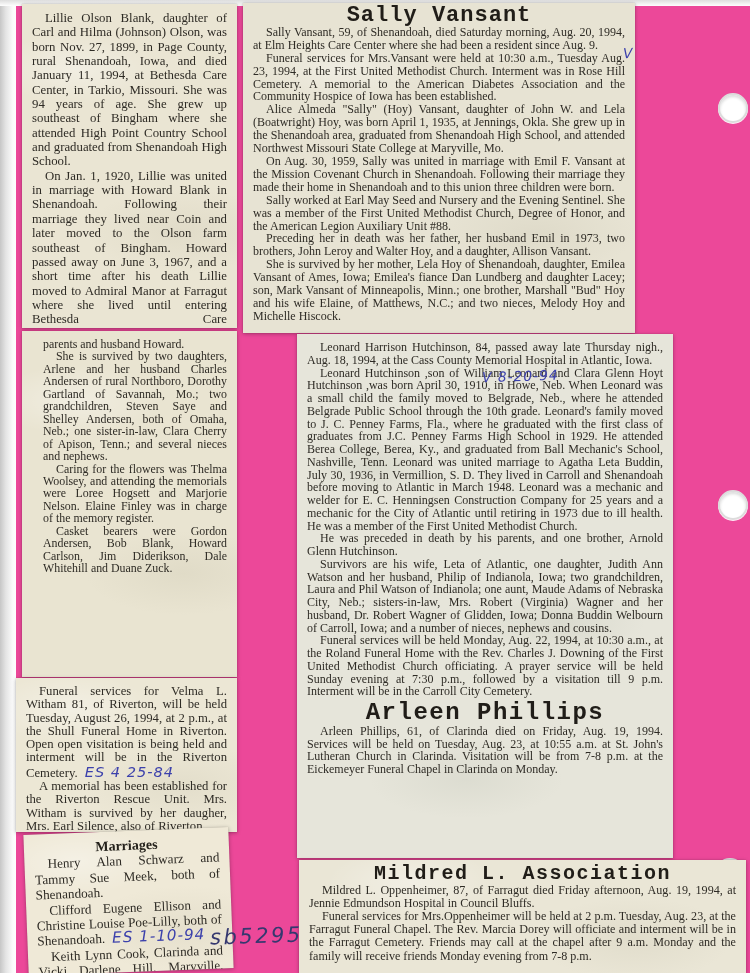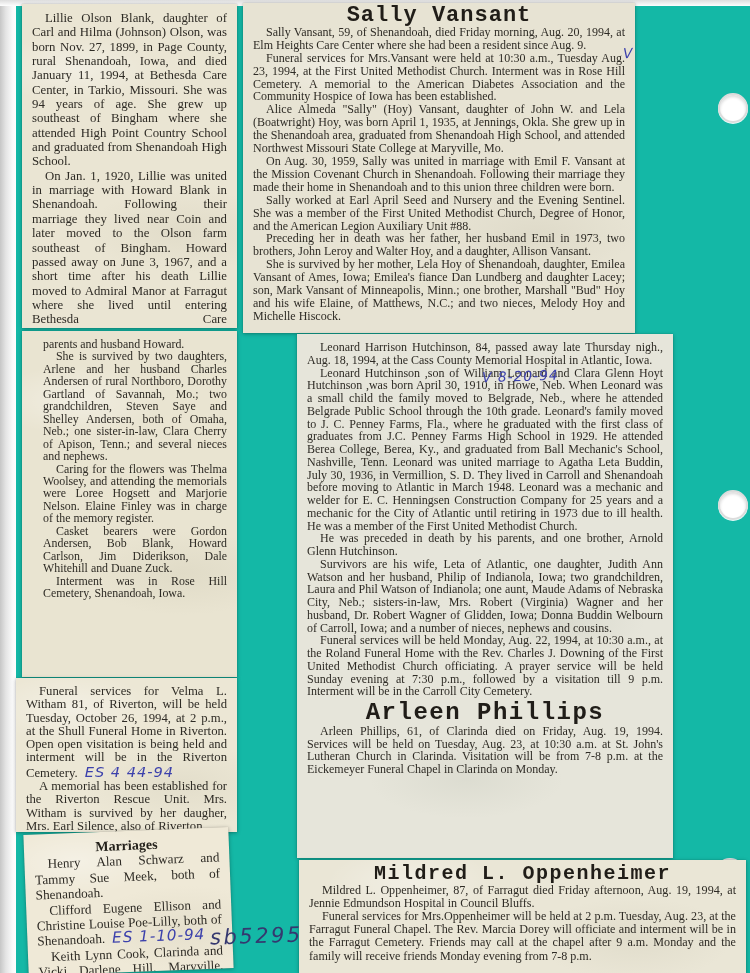--- a/index.html
+++ b/index.html
@@ -1,18 +1,18 @@
 <!DOCTYPE html>
 <html><head>
 <meta charset="utf-8">
 <style>
   html,body{margin:0;padding:0;background:#e9e9e9;}
   .page{
     position:relative; width:750px; height:973px; overflow:hidden;
-    background:#14b8a6;
+    background:#ec4899;
     font-family:"Liberation Serif", serif;
   }
   .edge-left{
     position:absolute; left:0; top:0; bottom:0; width:16px;
     background:linear-gradient(90deg,#c6c6c6 0%,#e3e3e3 35%,#fbfbfb 80%,#fefefe 100%);
   }
   .edge-top{
     position:absolute; left:0; top:0; right:0; height:6px;
     background:linear-gradient(180deg,#dedede,#fefefe);
   }
@@ -92,71 +92,70 @@
         <p><span>On Jan. 1, 1920, Lillie was united in marriage with Howard Blank in Shenandoah. Following their marriage they lived near Coin and later moved to the Olson farm southeast of Bingham. Howard passed away on June 3, 1967, and a short time after his death Lillie moved to Admiral Manor at Farragut where she lived until entering Bethesda Care Center.</span><span class="hand">ES 01-14-94</span></p>
       </div>
   </article>
 
   <article class="clip" id="clip-lillie2">
     <div>
         <p class="noindent"><span>parents and husband Howard.</span></p>
         <p><span>She is survived by two daughters, Arlene and her husband Charles Andersen of rural Northboro, Dorothy Gartland of Savannah, Mo.; two grandchildren, Steven Saye and Shelley Andersen, both of Omaha, Neb.; one sister-in-law, Clara Cherry of Apison, Tenn.; and several nieces and nephews.</span></p>
         <p><span>Caring for the flowers was Thelma Woolsey, and attending the memorials were Loree Hogsett and Marjorie Nelson. Elaine Finley was in charge of the memory register.</span></p>
         <p><span>Casket bearers were Gordon Andersen, Bob Blank, Howard Carlson, Jim Diderikson, Dale Whitehill and Duane Zuck.</span></p>
-        <p><span>Interment was in Rose Hill Cemetery, Shenandoah, Iowa.</span></p>
       </div>
   </article>
 
   <article class="clip" id="clip-velma">
     <div>
-        <p><span>Funeral services for Velma L. Witham 81, of Riverton, will be held Tuesday, October 26, 1994, at 2 p.m., at the Shull Funeral Home in Riverton. Open open visitation is being held and interment will be in the Riverton Cemetery.</span><span class="hand">ES 4 44-94</span></p>
+        <p><span>Funeral services for Velma L. Witham 81, of Riverton, will be held Tuesday, August 26, 1994, at 2 p.m., at the Shull Funeral Home in Riverton. Open open visitation is being held and interment will be in the Riverton Cemetery.</span><span class="hand">ES 4 25-84</span></p>
         <p><span>A memorial has been established for the Riverton Rescue Unit. Mrs. Witham is survived by her daugher, Mrs. Earl Silence, also of Riverton.</span></p>
       </div>
   </article>
 
   <article class="clip" id="clip-marr">
     <h3>Marriages</h3>
     <div>
         <p><span>Henry Alan Schwarz and Tammy Sue Meek, both of Shenandoah.</span></p>
         <p><span>Clifford Eugene Ellison and Christine Louise Poe-Lilly, both of Shenandoah.</span><span class="hand">ES 1-10-94</span></p>
         <p><span>Keith Lynn Cook, Clarinda and Vicki Darlene Hill, Maryville, Missouri.</span></p>
       </div>
   </article>
 
   <article class="clip" id="clip-sally">
     <h2>Sally Vansant</h2>
     <div>
-        <p><span>Sally Vansant, 59, of Shenandoah, died Friday morning, Aug. 20, 1994, at Elm Heights Care Center where she had been a resident since Aug. 9.</span></p>
+        <p><span>Sally Vansant, 59, of Shenandoah, died Saturday morning, Aug. 20, 1994, at Elm Heights Care Center where she had been a resident since Aug. 9.</span></p>
         <p><span>Funeral services for Mrs.Vansant were held at 10:30 a.m., Tuesday Aug. 23, 1994, at the First United Methodist Church. Interment was in Rose Hill Cemetery. A memorial to the American Diabetes Association and the Community Hospice of Iowa has been established.</span></p>
         <p><span>Alice Almeda "Sally" (Hoy) Vansant, daughter of John W. and Lela (Boatwright) Hoy, was born April 1, 1935, at Jennings, Okla. She grew up in the Shenandoah area, graduated from Shenandoah High School, and attended Northwest Missouri State College at Maryville, Mo.</span></p>
         <p><span>On Aug. 30, 1959, Sally was united in marriage with Emil F. Vansant at the Mission Covenant Church in Shenandoah. Following their marriage they made their home in Shenandoah and to this union three children were born.</span></p>
-        <p><span>Sally worked at Earl April Seed and Nursery and the Evening Sentinel. She was a member of the First United Methodist Church, Degree of Honor, and the American Legion Auxiliary Unit #88.</span></p>
+        <p><span>Sally worked at Earl May Seed and Nursery and the Evening Sentinel. She was a member of the First United Methodist Church, Degree of Honor, and the American Legion Auxiliary Unit #88.</span></p>
         <p><span>Preceding her in death was her father, her husband Emil in 1973, two brothers, John Leroy and Walter Hoy, and a daughter, Allison Vansant.</span></p>
         <p><span>She is survived by her mother, Lela Hoy of Shenandoah, daughter, Emilea Vansant of Ames, Iowa; Emilea's fiance Dan Lundberg and daughter Lacey; son, Mark Vansant of Minneapolis, Minn.; one brother, Marshall "Bud" Hoy and his wife Elaine, of Matthews, N.C.; and two nieces, Melody Hoy and Michelle Hiscock.</span></p>
       </div>
     <span class="hand hand-float" id="ann-sally">V 8-23-94</span>
   </article>
 
   <article class="clip" id="clip-hutch">
     <div>
         <p><span>Leonard Harrison Hutchinson, 84, passed away late Thursday nigh., Aug. 18, 1994, at the Cass County Memorial Hospital in Atlantic, Iowa.</span></p>
         <p><span>Leonard Hutchinson ,son of William Leonard and Clara Glenn Hoyt Hutchinson ,was born April 30, 1910, in Howe, Neb. When Leonard was a small child the family moved to Belgrade, Neb., where he attended Belgrade Public School through the 10th grade. Leonard's family moved to J. C. Penney Farms, Fla., where he graduated with the first class of graduates from J.C. Penney Farms High School in 1929. He attended Berea College, Berea, Ky., and graduated from Ball Mechanic's School, Nashville, Tenn. Leonard was united marriage to Agatha Leta Buddin, July 30, 1936, in Vermillion, S. D. They lived in Carroll and Shenandoah before moving to Atlantic in March 1948. Leonard was a mechanic and welder for E. C. Henningsen Construction Company for 25 years and a mechanic for the City of Atlantic until retiring in 1973 due to ill health. He was a member of the First United Methodist Church.</span></p>
         <p><span>He was preceded in death by his parents, and one brother, Arnold Glenn Hutchinson.</span></p>
         <p><span>Survivors are his wife, Leta of Atlantic, one daughter, Judith Ann Watson and her husband, Philip of Indianola, Iowa; two grandchildren, Laura and Phil Watson of Indianola; one aunt, Maude Adams of Nebraska City, Neb.; sisters-in-law, Mrs. Robert (Virginia) Wagner and her husband, Dr. Robert Wagner of Glidden, Iowa; Donna Buddin Welbourn of Carroll, Iowa; and a number of nieces, nephews and cousins.</span></p>
         <p><span>Funeral services will be held Monday, Aug. 22, 1994, at 10:30 a.m., at the Roland Funeral Home with the Rev. Charles J. Downing of the First United Methodist Church officiating. A prayer service will be held Sunday evening at 7:30 p.m., followed by a visitation till 9 p.m. Interment will be in the Carroll City Cemetery.</span></p>
       </div>
     <h2>Arleen Phillips</h2>
     <div>
-        <p><span>Arleen Phillips, 61, of Clarinda died on Friday, Aug. 19, 1994. Services will be held on Tuesday, Aug. 23, at 10:30 a.m. at St. John's Lutheran Church in Clarinda. Visitation will be from 7-8 p.m. at the Eickemeyer Funeral Chapel in Clarinda on Monday.</span></p>
+        <p><span>Arleen Phillips, 61, of Clarinda died on Friday, Aug. 19, 1994. Services will be held on Tuesday, Aug. 23, at 10:55 a.m. at St. John's Lutheran Church in Clarinda. Visitation will be from 7-8 p.m. at the Eickemeyer Funeral Chapel in Clarinda on Monday.</span></p>
       </div>
     <span class="hand hand-float" id="ann-hutch">V 8-20-94</span>
   </article>
 
   <article class="clip" id="clip-mildred">
-    <h2>Mildred L. Oppenheimer</h2>
+    <h2>Mildred L. Association</h2>
     <div>
         <p><span>Mildred L. Oppenheimer, 87, of Farragut died Friday afternoon, Aug. 19, 1994, at Jennie Edmundson Hospital in Council Bluffs.</span></p>
         <p><span>Funeral services for Mrs.Oppenheimer will be held at 2 p.m. Tuesday, Aug. 23, at the Farragut Funeral Chapel. The Rev. Marcia Dorey will officiate and interment will be in the Farragut Cemetery. Friends may call at the chapel after 9 a.m. Monday and the family will receive friends Monday evening from 7-8 p.m.</span></p>
       </div>
   </article>
 
   <span class="page-code">sb5295</span>
 </div>
 
 </body></html>

